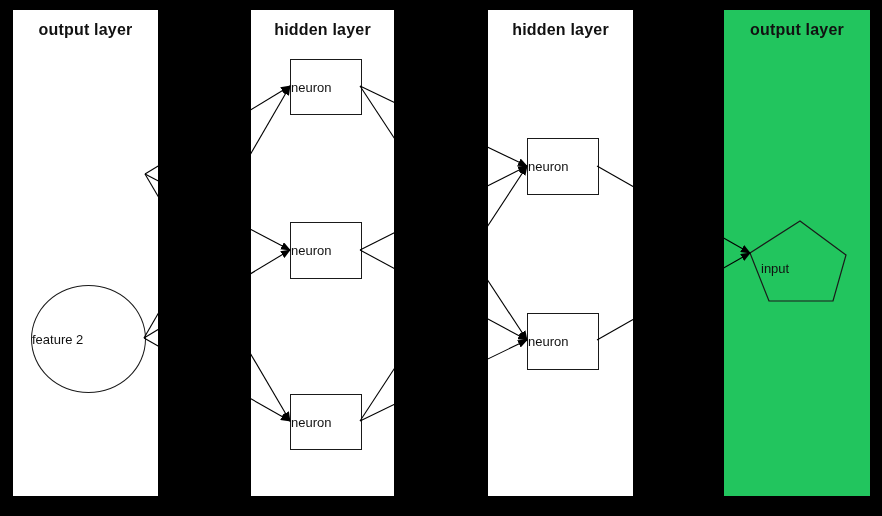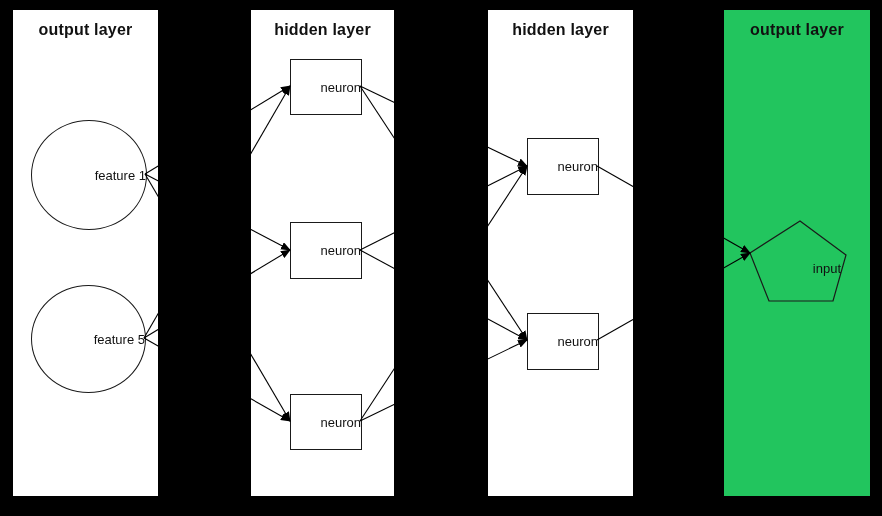--- a/index.html
+++ b/index.html
@@ -22,21 +22,21 @@
   .panel-title{
     margin-top:11px;
     text-align:center;
     font-size:16px;
     font-weight:700;
     color:#111;
     letter-spacing:.2px;
   }
   .node{
     position:absolute;
-    display:flex;align-items:center;justify-content:flex-end;
+    display:flex;align-items:center;justify-content:flex-start;
     font-size:13px;color:#111;
     background:transparent;
   }
   .node--circle{
     border:1.2px solid #1a1a1a;
     border-radius:50%;
   }
   .node--rect{
     border:1.2px solid #1a1a1a;
     background:#fff;
@@ -69,25 +69,22 @@
   <div class="panel panel--hidden1">
     <div class="panel-title">hidden layer</div>
   </div>
   <div class="panel panel--hidden2">
     <div class="panel-title">hidden layer</div>
   </div>
   <div class="panel panel--output">
     <div class="panel-title">output layer</div>
   </div>
 
-  <div class="node node--circle node--f1">
-    <span>feature 1</span>
-  </div>
   <div class="node node--circle node--f2">
-    <span>feature 5</span>
+    <span>feature 2</span>
   </div>
   <div class="node node--rect node--h1n1">
     <span>neuron</span>
   </div>
   <div class="node node--rect node--h1n2">
     <span>neuron</span>
   </div>
   <div class="node node--rect node--h1n3">
     <span>neuron</span>
   </div>

